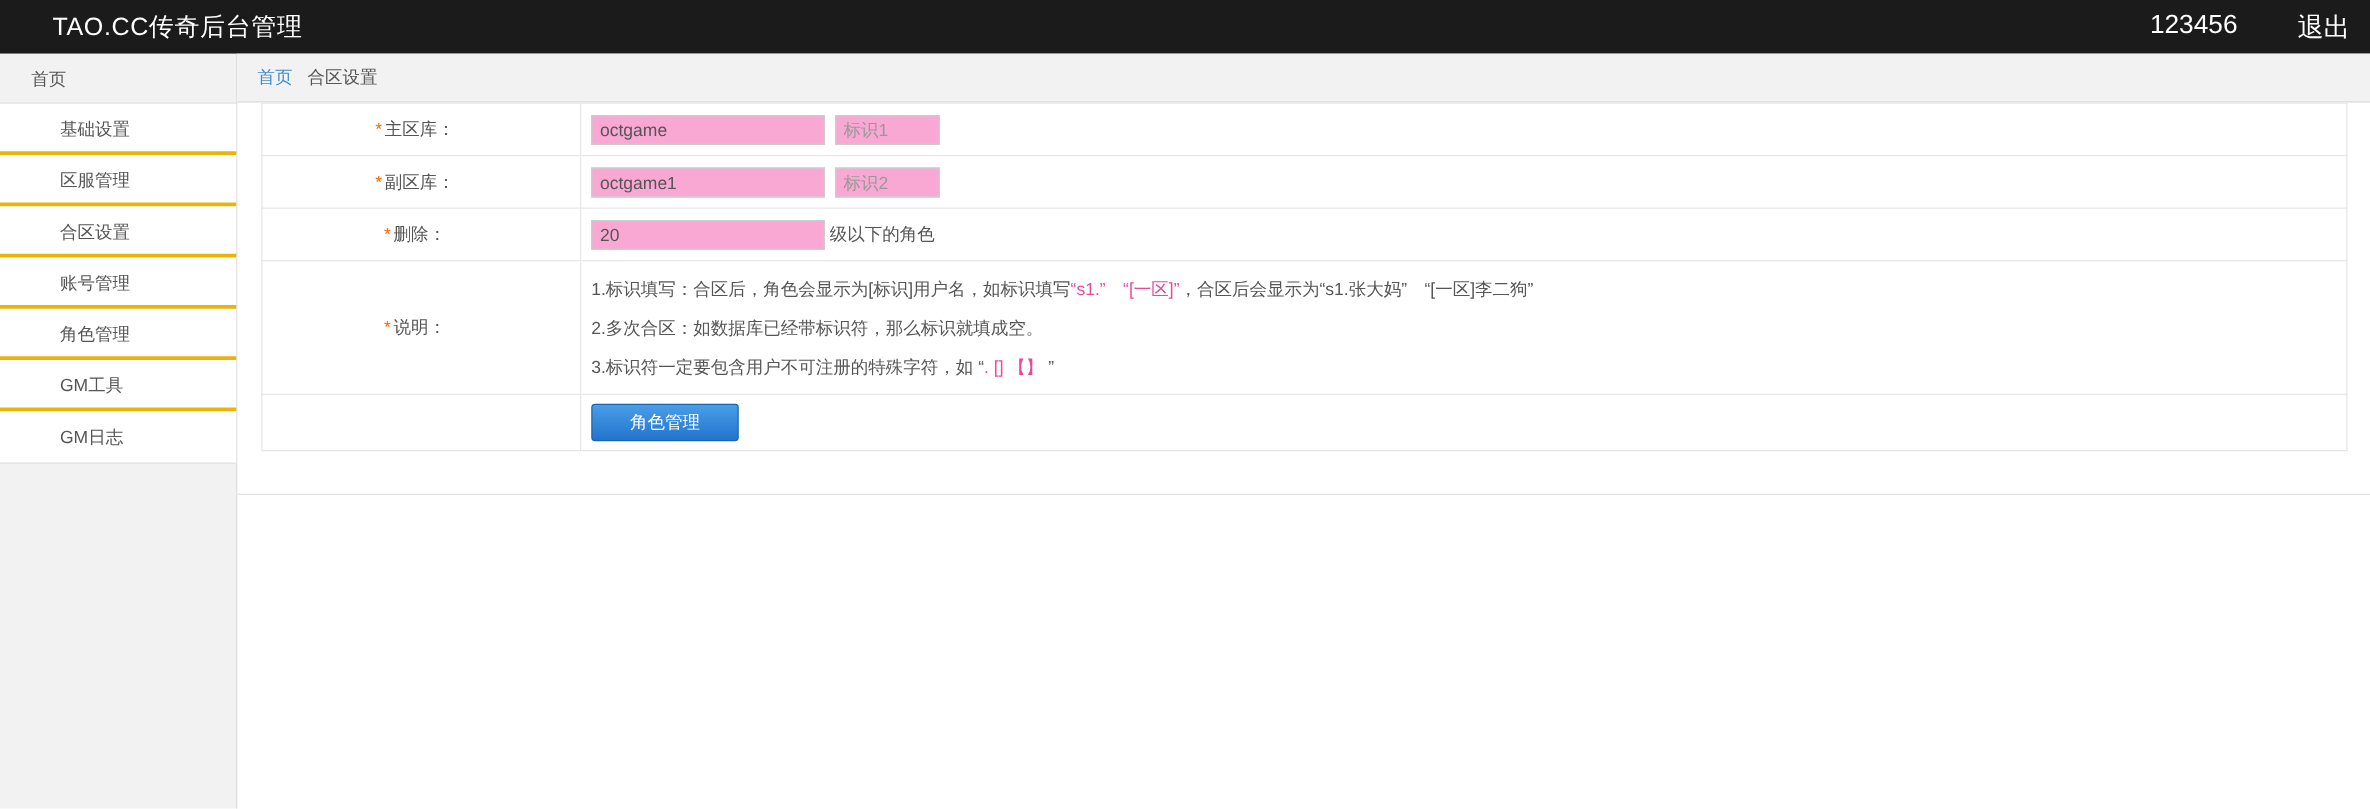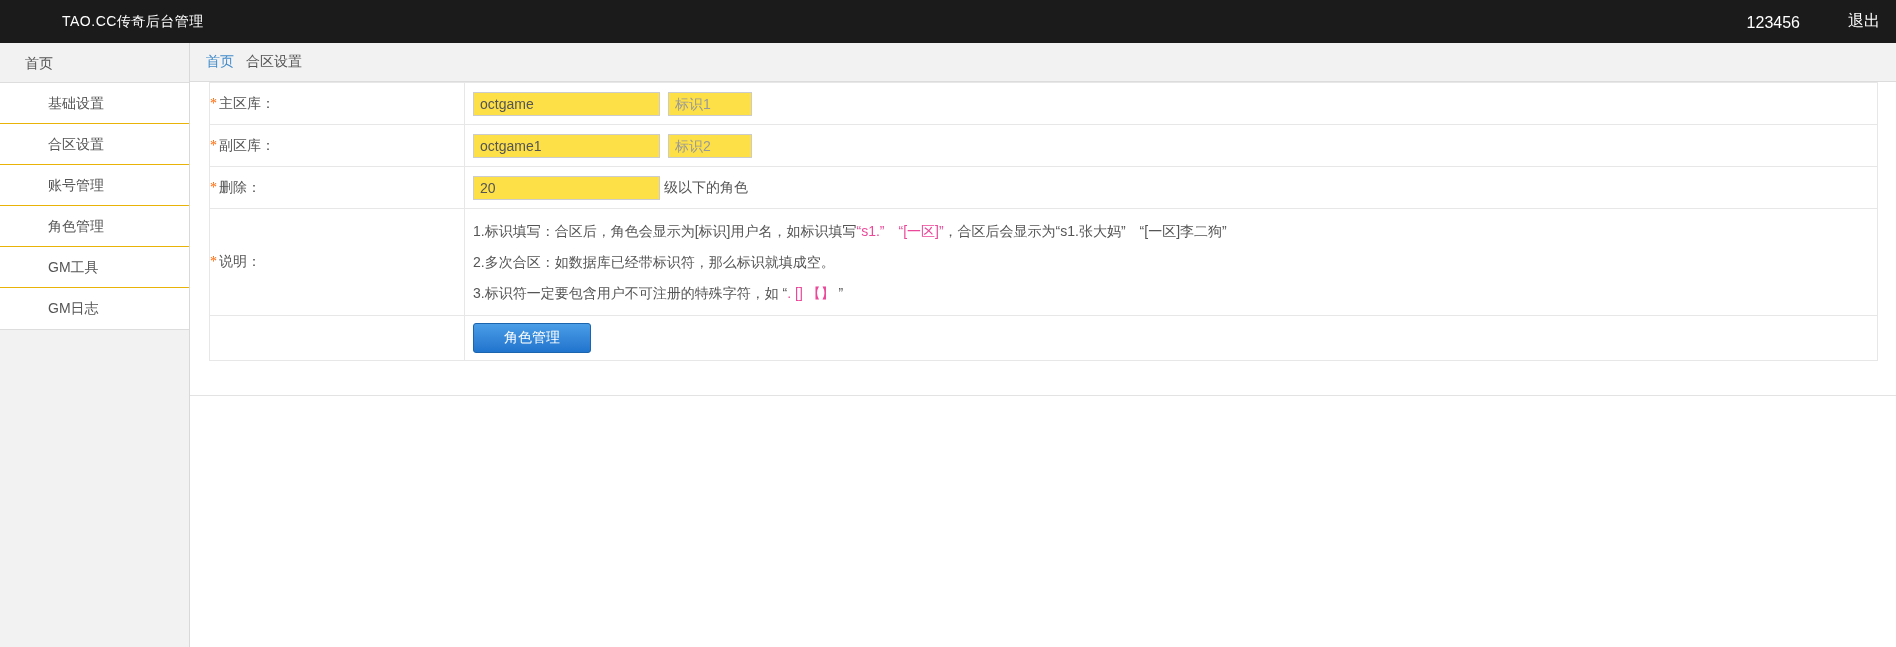--- a/index.html
+++ b/index.html
@@ -5,49 +5,49 @@
   * { box-sizing: border-box; margin: 0; padding: 0; }
   html, body { background: #fff; }
   body {
     width: 1896px; height: 647px; overflow: hidden;
     font-family: "Liberation Sans", "DejaVu Sans", sans-serif;
     font-size: 14px; color: #555;
   }
 
   
   .topbar { height: 43px; background: #1b1b1b; display: flex; align-items: center; color: #fff; }
-  .topbar-title { margin-left: 62px; font-size: 14px; letter-spacing: 0.5px; }
-  .topbar-right { margin-left: auto; display: flex; align-items: flex-end; font-size: 16px; }
+  .topbar-title { margin-left: 42px; font-size: 20px; letter-spacing: 0.5px; }
+  .topbar-right { margin-left: auto; display: flex; align-items: flex-start; font-size: 21px; }
   .topbar-user { margin-right: 48px; cursor: pointer; }
   .topbar-logout { margin-right: 16px; cursor: pointer; }
 
   
   .layout { display: flex; height: 604px; }
   .sidebar { width: 190px; background: #f2f2f2; border-right: 1px solid #d9d9d9; flex: none; }
   .menu-title { font-size: 20px; color: #444; padding: 11px 0 11px 25px; border-bottom: 1px solid #e2e2e2; }
   .home-item { height: 40px; line-height: 40px; padding-left: 25px; color: #555; border-bottom: 1px solid #dddddd; cursor: pointer; }
   .submenu { list-style: none; background: #fff; border-bottom: 1px solid #dddddd; }
-  .submenu li { height: 41px; line-height: 41px; padding-left: 48px; color: #555; border-bottom: 1px solid #eab308; cursor: pointer; }
+  .submenu li { height: 41px; line-height: 41px; padding-left: 48px; color: #555; border-bottom: 3px solid #eab308; cursor: pointer; }
   .submenu li:last-child { border-bottom: none; }
 
   .content { flex: 1; background: #fff; }
   .breadcrumb { height: 39px; background: #f2f2f2; border-bottom: 1px solid #dcdcdc; display: flex; align-items: center; padding-left: 16px; }
   .crumb-link { color: #418bca; cursor: pointer; }
   .crumb-current { color: #555; margin-left: 12px; }
 
   .form-title { margin: 21px 0 12px 21px; color: #555; }
 
   .merge-table { border-collapse: collapse; margin-left: 19px; width: calc(100% - 37px); table-layout: fixed; }
   .merge-table td { border: 1px solid #e7e7e7; color: #555; vertical-align: middle; }
-  td.lbl { width: 255px; text-align: left; padding-right: 10px; height: 42px; white-space: nowrap; font-family: Liberation Serif, serif; }
+  td.lbl { width: 255px; text-align: center; padding-right: 10px; height: 42px; white-space: nowrap; }
   td.val { padding-left: 8px; }
   .req { color: #ff6600; margin-right: 2px; }
 
   .txt { height: 24px; border: 1px solid #cccccc; padding: 2px 6px; font-size: 14px; color: #555;
-         font-family: inherit; background: #fde047; vertical-align: middle; }
+         font-family: inherit; background: #f9a8d4; vertical-align: middle; }
   .txt.long { width: 187px; }
   .txt.short { width: 84px; margin-left: 4px; }
   .txt::placeholder { color: #999; }
   .suffix { }
 
   .note { padding: 1px 0 1px 8px; }
   .note p { margin: 11px 0; line-height: 20px; }
   .red { color: #ec4899; }
 
   .btn-cell { padding: 7px 0 7px 8px; }
@@ -67,20 +67,21 @@
     <span class="topbar-logout">退出</span>
   </div>
 </header>
 
 <div class="layout">
 
   <aside class="sidebar">
     <div class="home-item">首页</div>
     <ul class="submenu">
       <li>基础设置</li>
+      <li>区服管理</li>
       <li>合区设置</li>
       <li>账号管理</li>
       <li>角色管理</li>
       <li>GM工具</li>
       <li>GM日志</li>
     </ul>
   </aside>
 
   <main class="content">
 

